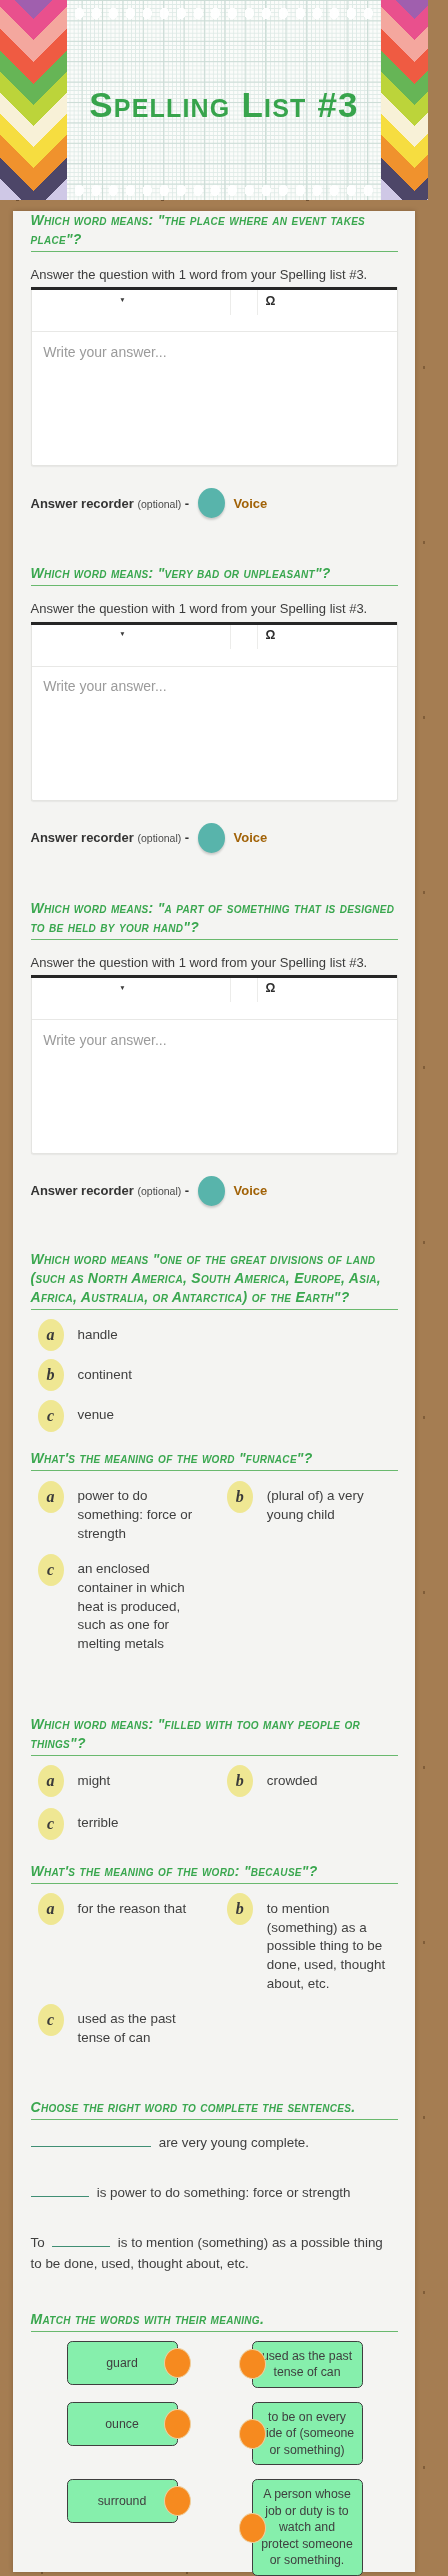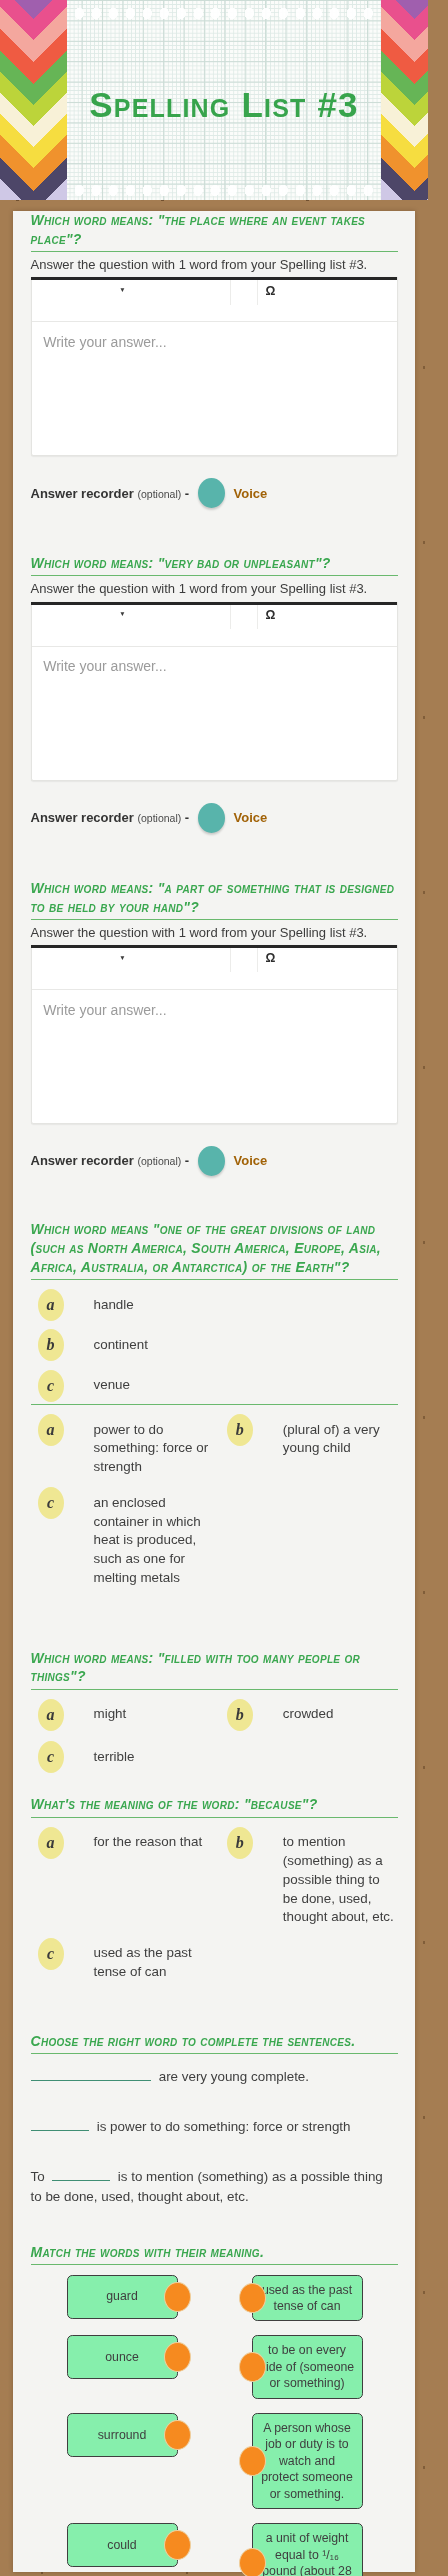--- a/index.html
+++ b/index.html
@@ -56,21 +56,21 @@
     position:relative; width:402px; height:2361px; margin:-4.1px auto 0 auto;
     background:#f4f4f2; box-shadow:0 0 4.7px rgba(40,20,0,.25);
     padding:0 17.5px;
   }
 
   .q-heading {
     font-variant:small-caps; font-style:italic; font-weight:700;
     font-size:14px; line-height:1.35; letter-spacing:0.3px; color:#3aa74f;
   }
   .rule { margin-top:2.3px; border-top:0.6px solid #69b96e; height:0; }
-  .instructions { margin-top:5px; font-size:13px; line-height:1.25; color:#3c3c3c; }
+  .instructions { margin-top:15px; font-size:13px; line-height:1.25; color:#3c3c3c; }
 
   
   .editor { margin-top:4.7px; background:#fff; border:0.6px solid #e4e4e1; border-top:none;
             border-radius:0 0 2.3px 2.3px; box-shadow:0 0.6px 1.2px rgba(0,0,0,.06); }
   .editor-bar { height:2.9px; background:#262626; margin:-0.6px -0.6px 0 -0.6px; }
   .editor-toolbar { position:relative; height:42px; border-bottom:0.6px solid #e8e8e6; }
   .tb-caret { position:absolute; left:89px; top:4.7px; font-size:7.6px; color:#3b3b3b; cursor:pointer; }
   .tb-sep { position:absolute; top:0; height:24.5px; width:0; border-left:0.6px solid #ececea; }
   .tb-sep1 { left:198px; } .tb-sep2 { left:225px; }
   .tb-omega { position:absolute; left:234px; top:3.5px; font-size:12.3px; font-weight:700; color:#2e2e2e; cursor:pointer; }
@@ -87,21 +87,21 @@
   .voice-word { font-size:13px; font-weight:700; color:#a16207; }
 
   
   .opt-list { margin-top:9.3px; display:flex; flex-direction:column; gap:8.2px; }
   .opt-grid { margin-top:9.3px; display:grid; grid-template-columns:1fr 1fr; column-gap:11.7px; row-gap:10.5px; align-items:start; }
   .opt-row { display:flex; align-items:flex-start; padding-left:7px; cursor:pointer; }
   .opt-badge { flex:0 0 26px; width:26px; height:32px; border-radius:50%;
                background:#efe793; display:flex; align-items:center; justify-content:center; }
   .opt-badge i { font-family:"Liberation Serif", serif; font-style:italic; font-weight:600;
                  font-size:16px; color:#3a3a3a; }
-  .opt-text { margin-left:30px; font-size:13.4px; line-height:1.4; color:#3f3f3f; padding-top:6.4px; }
+  .opt-text { margin-left:14px; font-size:13.4px; line-height:1.4; color:#3f3f3f; padding-top:6.4px; }
 
   
   .fill-row { font-size:13.4px; line-height:1.5; color:#3f3f3f; }
   .fill-row .blank { display:inline-block; vertical-align:baseline;
                      border-bottom:1.2px solid #3f8e74; height:14px; margin-right:8.2px; cursor:text; }
   .blank-lg { width:120px; } .blank-sm { width:58px; }
   .fill-pre { margin-right:7px; }
   .mt22 { margin-top:13px; } .mt52 { margin-top:30px; }
 
   
@@ -216,20 +216,21 @@
         <div class="opt-text">continent</div>
       </div>
       <div class="opt-row">
         <span class="opt-badge">
             <i>c</i>
           </span>
         <div class="opt-text">venue</div>
       </div>
     </div>
 
+    <div class="q-heading gap-q5">What's the meaning of the word "furnace"?</div>
     <div class="rule"></div>
     <div class="opt-grid">
       <div class="opt-row">
         <span class="opt-badge">
             <i>a</i>
           </span>
         <div class="opt-text">power to do something: force or strength</div>
       </div>
       <div class="opt-row">
         <span class="opt-badge">

